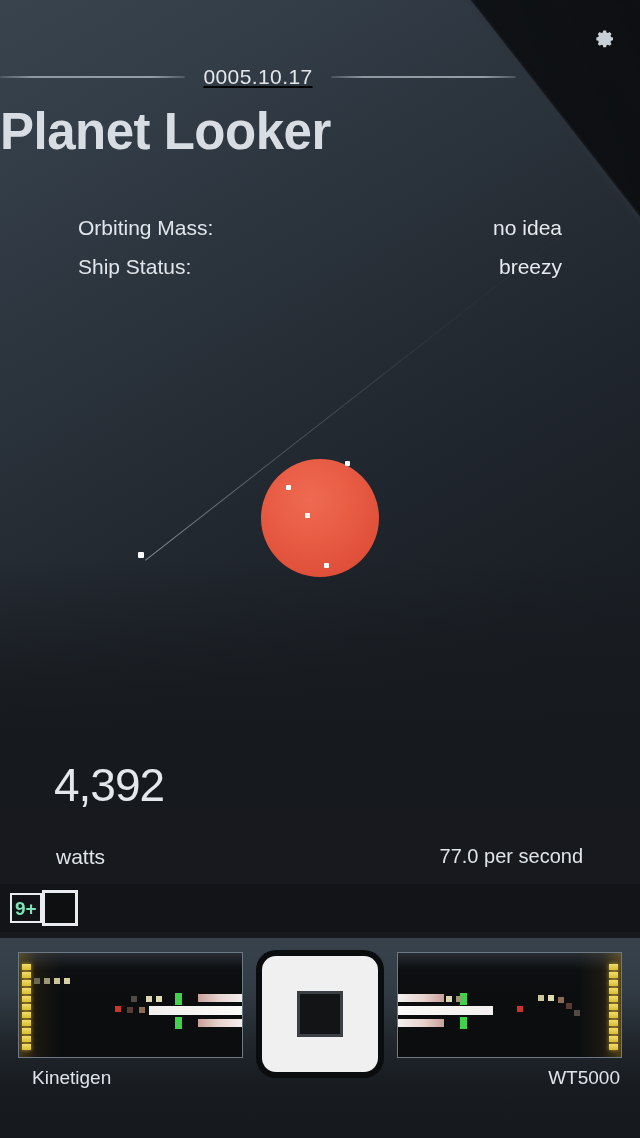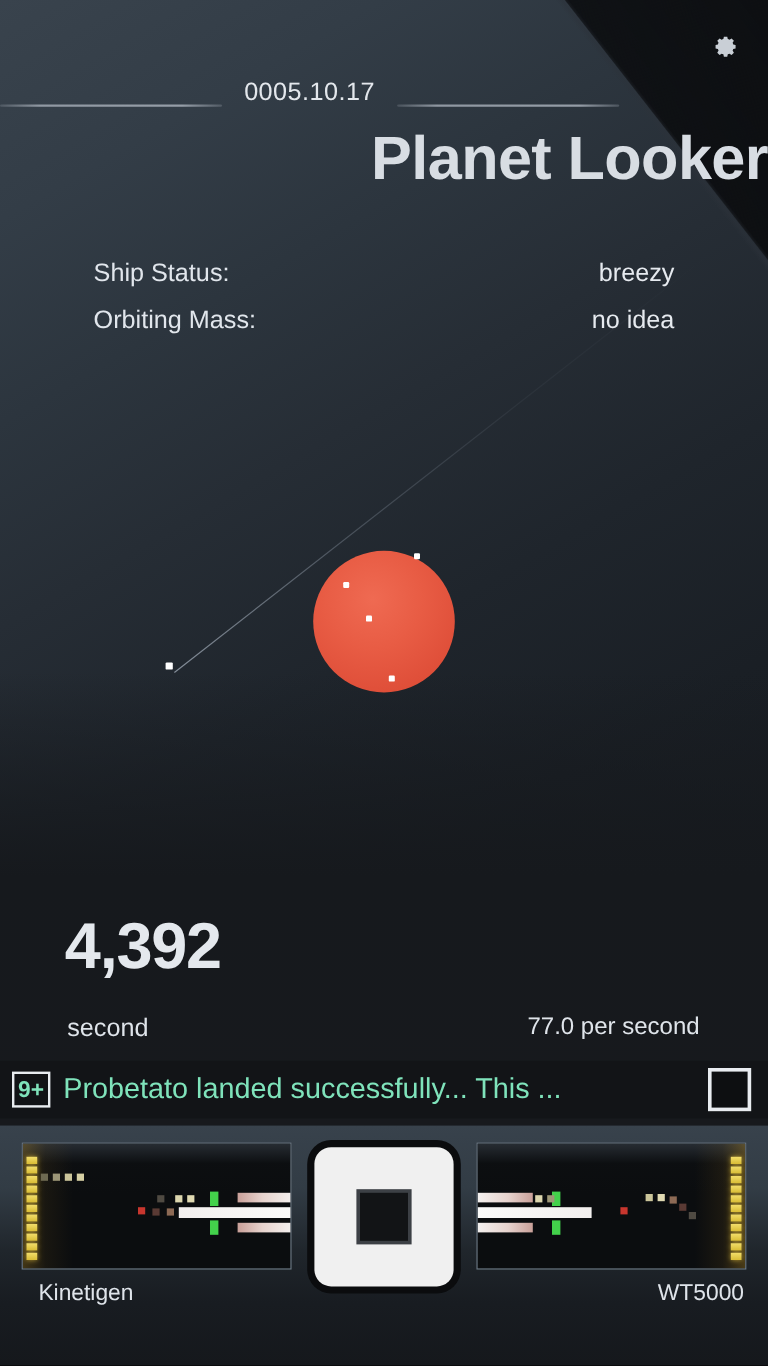--- a/index.html
+++ b/index.html
@@ -89,41 +89,42 @@
     width: 36px; height: 36px;
     display: flex; align-items: center; justify-content: center;
     cursor: pointer;
   }
   .gear-btn svg { display: block; }
 
   .datebar {
     position: absolute;
     left: 0; top: 65px;
     width: 516px; height: 24px;
-    display: flex; align-items: flex-end; justify-content: center;
+    display: flex; align-items: center; justify-content: center;
     gap: 18px;
+    text-decoration: underline;
   }
   .datebar .rule {
     height: 2px;
     width: 218px;
     background: linear-gradient(90deg, rgba(150,158,168,0.25) 0%, rgba(160,168,178,0.85) 18%, rgba(160,168,178,0.9) 82%, rgba(150,158,168,0.3) 100%);
     border-radius: 2px;
   }
   .date-text {
     font-size: 21px;
     color: #e3e7ec;
     letter-spacing: 0.4px;
     white-space: nowrap;
   }
 
   .app-title {
     position: absolute;
     left: 0; top: 102px;
     width: 640px;
-    text-align: right;
+    text-align: left;
     font-size: 51px;
     font-weight: bold;
     color: #d8dde3;
     letter-spacing: -0.5px;
   }
 
   
   .status {
     position: absolute;
     left: 78px; top: 216px;
@@ -162,22 +163,22 @@
     position: absolute;
     width: 6px; height: 6px;
     background: #ffffff;
     border-radius: 1px;
   }
 
   
   .watts-value {
     position: absolute;
     left: 54px; top: 762px;
-    font-size: 54px;
-    font-weight: bold;
+    font-size: 46px;
+    font-weight: normal;
     color: #e4e8ed;
     letter-spacing: -1px;
     line-height: 1;
   }
   .watts-unit {
     position: absolute;
     left: 56px; top: 845px;
     font-size: 21px;
     color: #dfe4ea;
   }
@@ -357,38 +358,37 @@
   <div class="datebar">
     <div class="rule"></div>
     <div class="date-text">0005.10.17</div>
     <div class="rule"></div>
   </div>
 
   <div class="app-title">Planet Looker</div>
 
   <div class="status">
     <div class="status-row">
+      <div class="status-label">Orbiting Mass:</div>
+      <div class="status-value">no idea</div>
+    </div>
+    <div class="status-row">
       <div class="status-label">Ship Status:</div>
       <div class="status-value">breezy</div>
     </div>
-    <div class="status-row">
-      <div class="status-label">Orbiting Mass:</div>
-      <div class="status-value">no idea</div>
-    </div>
   </div>
 
   <div class="watts-value">4,392</div>
-  <div class="watts-unit">second</div>
+  <div class="watts-unit">watts</div>
   <div class="watts-rate">77.0 per second</div>
 
   <div class="notif">
     <div class="notif-badge">
       <span>9+</span>
     </div>
-    <div class="notif-text">Probetato landed successfully... This ...</div>
     <div class="notif-check"></div>
   </div>
 
   <div class="toolbar">
 
     <div class="tool-panel left">
       <div class="panel-inner"></div>
       <div class="led-glow l"></div>
       <div class="led-col l">
         <div class="led"></div>

